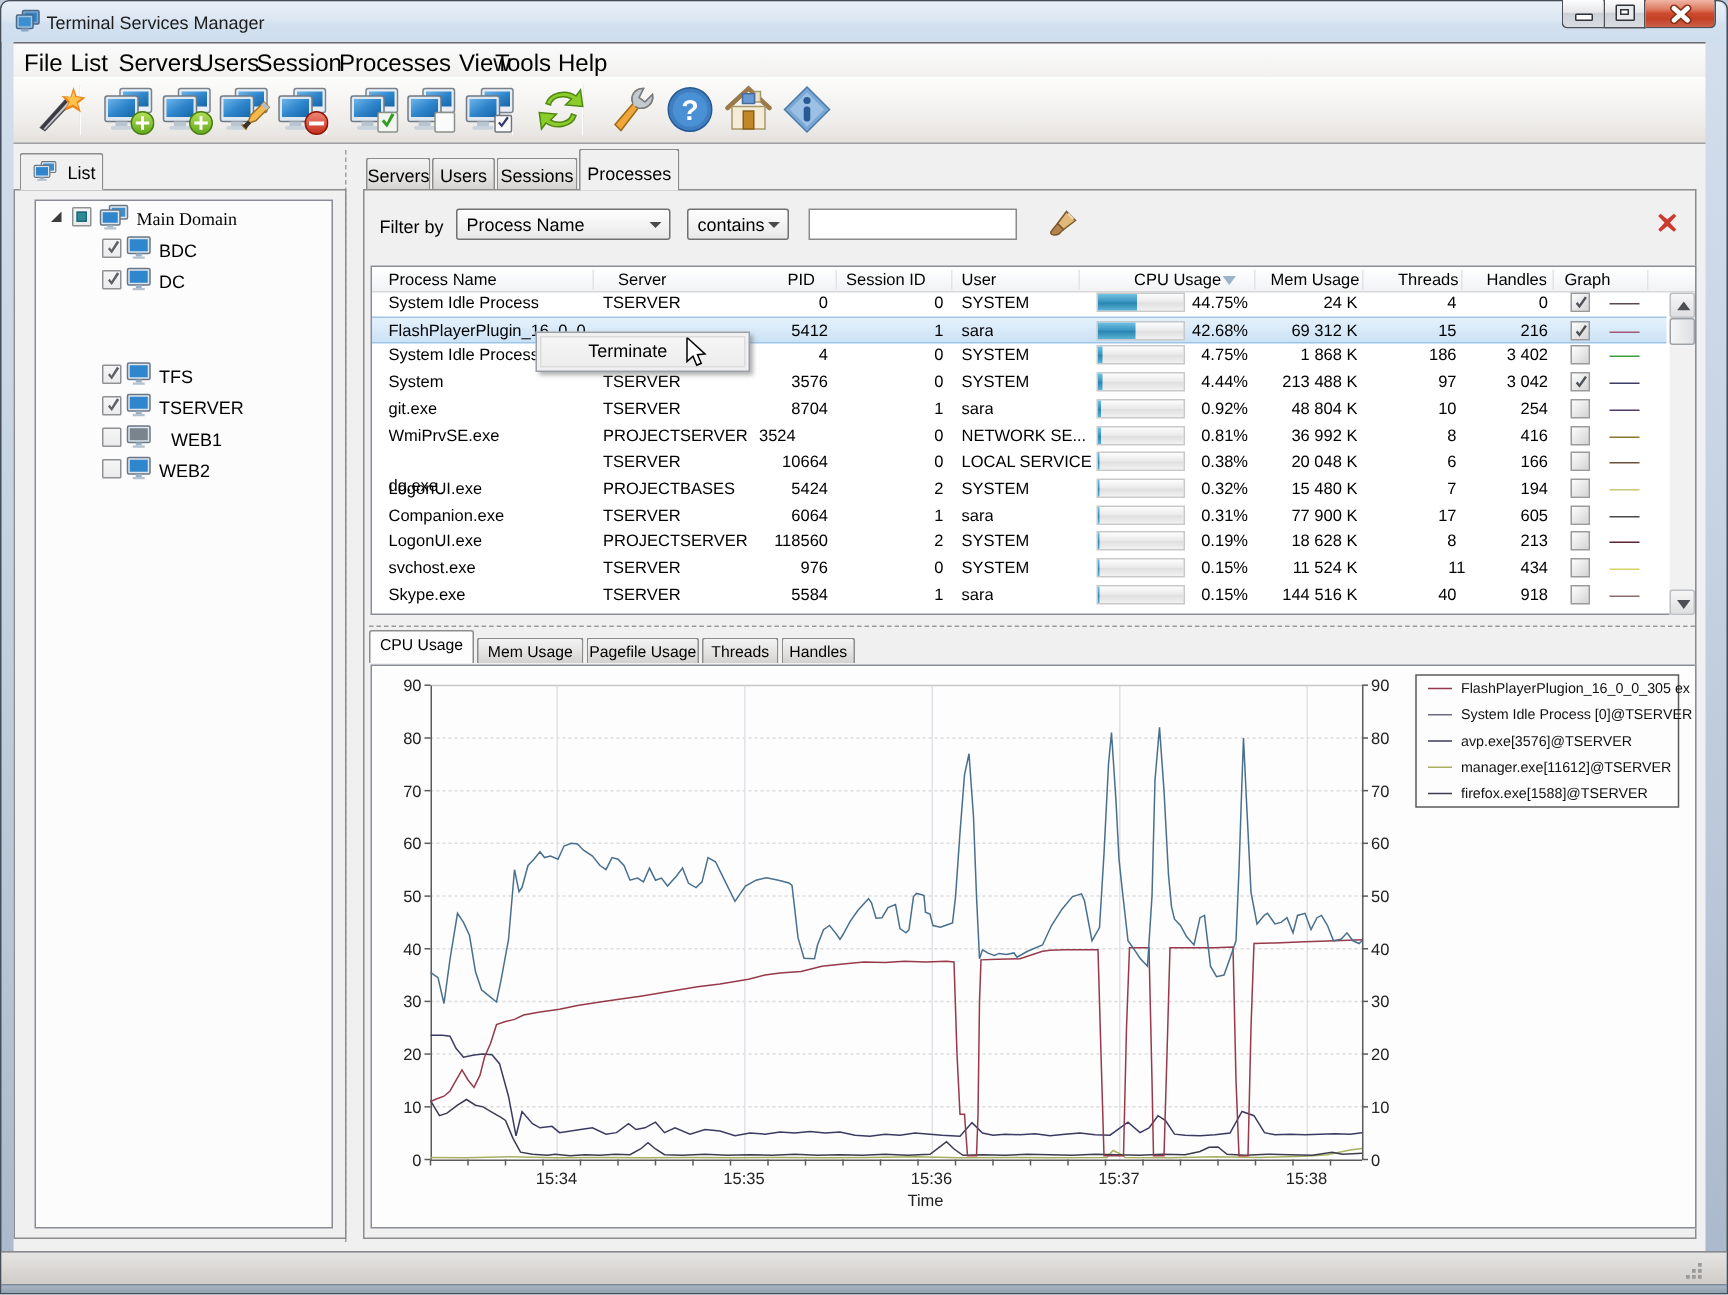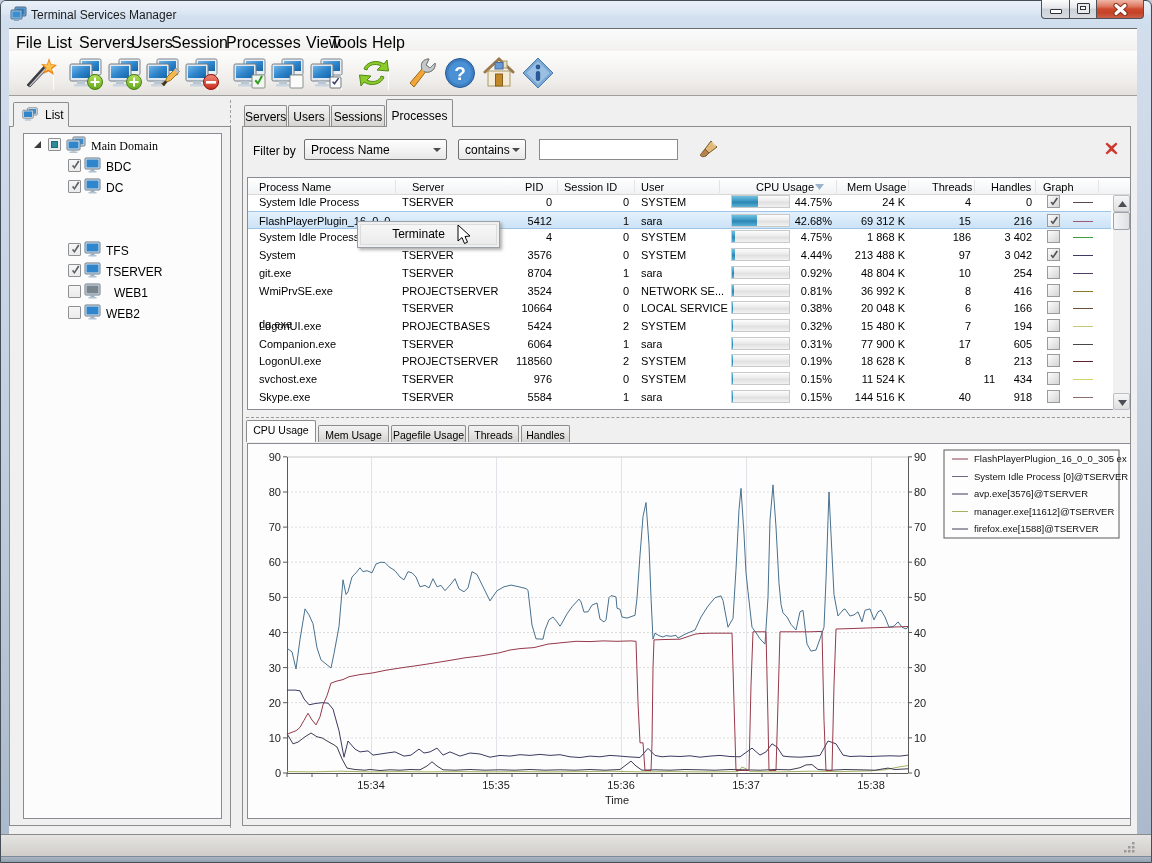--- a/index.html
+++ b/index.html
@@ -682,21 +682,21 @@
           <span class="cell" style="left:524px;top:3px;width:60px;text-align:right;">0.92%</span>
           <span class="cell" style="left:577px;top:3px;width:80px;text-align:right;">48 804 K</span>
           <span class="cell" style="left:663px;top:3px;width:60px;text-align:right;">10</span>
           <span class="cell" style="left:704px;top:3px;width:80px;text-align:right;">254</span>
           <div class="gcb"></div>
           <div class="gdash" style="background:#503c64;"></div>
         </div>
 <div class="row" style="top:103.5px;">
           <span class="cell" style="left:11px;top:3px;">WmiPrvSE.exe</span>
           <span class="cell" style="left:154px;top:3px;">PROJECTSERVER</span>
-          <span class="cell" style="left:244px;top:3px;width:60px;text-align:right;">3524</span>
+          <span class="cell" style="left:258px;top:3px;width:60px;">3524</span>
           <span class="cell" style="left:321px;top:3px;width:60px;text-align:right;">0</span>
           <span class="cell" style="left:393px;top:3px;">NETWORK SE...</span>
           <div class="cpubar">
             <div class="cpufill" style="width:2px;"></div>
           </div>
           <span class="cell" style="left:524px;top:3px;width:60px;text-align:right;">0.81%</span>
           <span class="cell" style="left:577px;top:3px;width:80px;text-align:right;">36 992 K</span>
           <span class="cell" style="left:663px;top:3px;width:60px;text-align:right;">8</span>
           <span class="cell" style="left:704px;top:3px;width:80px;text-align:right;">416</span>
           <div class="gcb"></div>
@@ -770,21 +770,21 @@
           <span class="cell" style="left:11px;top:3px;">svchost.exe</span>
           <span class="cell" style="left:154px;top:3px;">TSERVER</span>
           <span class="cell" style="left:244px;top:3px;width:60px;text-align:right;">976</span>
           <span class="cell" style="left:321px;top:3px;width:60px;text-align:right;">0</span>
           <span class="cell" style="left:393px;top:3px;">SYSTEM</span>
           <div class="cpubar">
             <div class="cpufill" style="width:1px;"></div>
           </div>
           <span class="cell" style="left:524px;top:3px;width:60px;text-align:right;">0.15%</span>
           <span class="cell" style="left:577px;top:3px;width:80px;text-align:right;">11 524 K</span>
-          <span class="cell" style="left:687px;top:3px;width:60px;text-align:right;">11</span>
+          <span class="cell" style="left:669px;top:3px;width:60px;text-align:right;">11</span>
           <span class="cell" style="left:704px;top:3px;width:80px;text-align:right;">434</span>
           <div class="gcb"></div>
           <div class="gdash" style="background:#d4d464;"></div>
         </div>
 <div class="row" style="top:209.7px;">
           <span class="cell" style="left:11px;top:3px;">Skype.exe</span>
           <span class="cell" style="left:154px;top:3px;">TSERVER</span>
           <span class="cell" style="left:244px;top:3px;width:60px;text-align:right;">5584</span>
           <span class="cell" style="left:321px;top:3px;width:60px;text-align:right;">1</span>
           <span class="cell" style="left:393px;top:3px;">sara</span>

